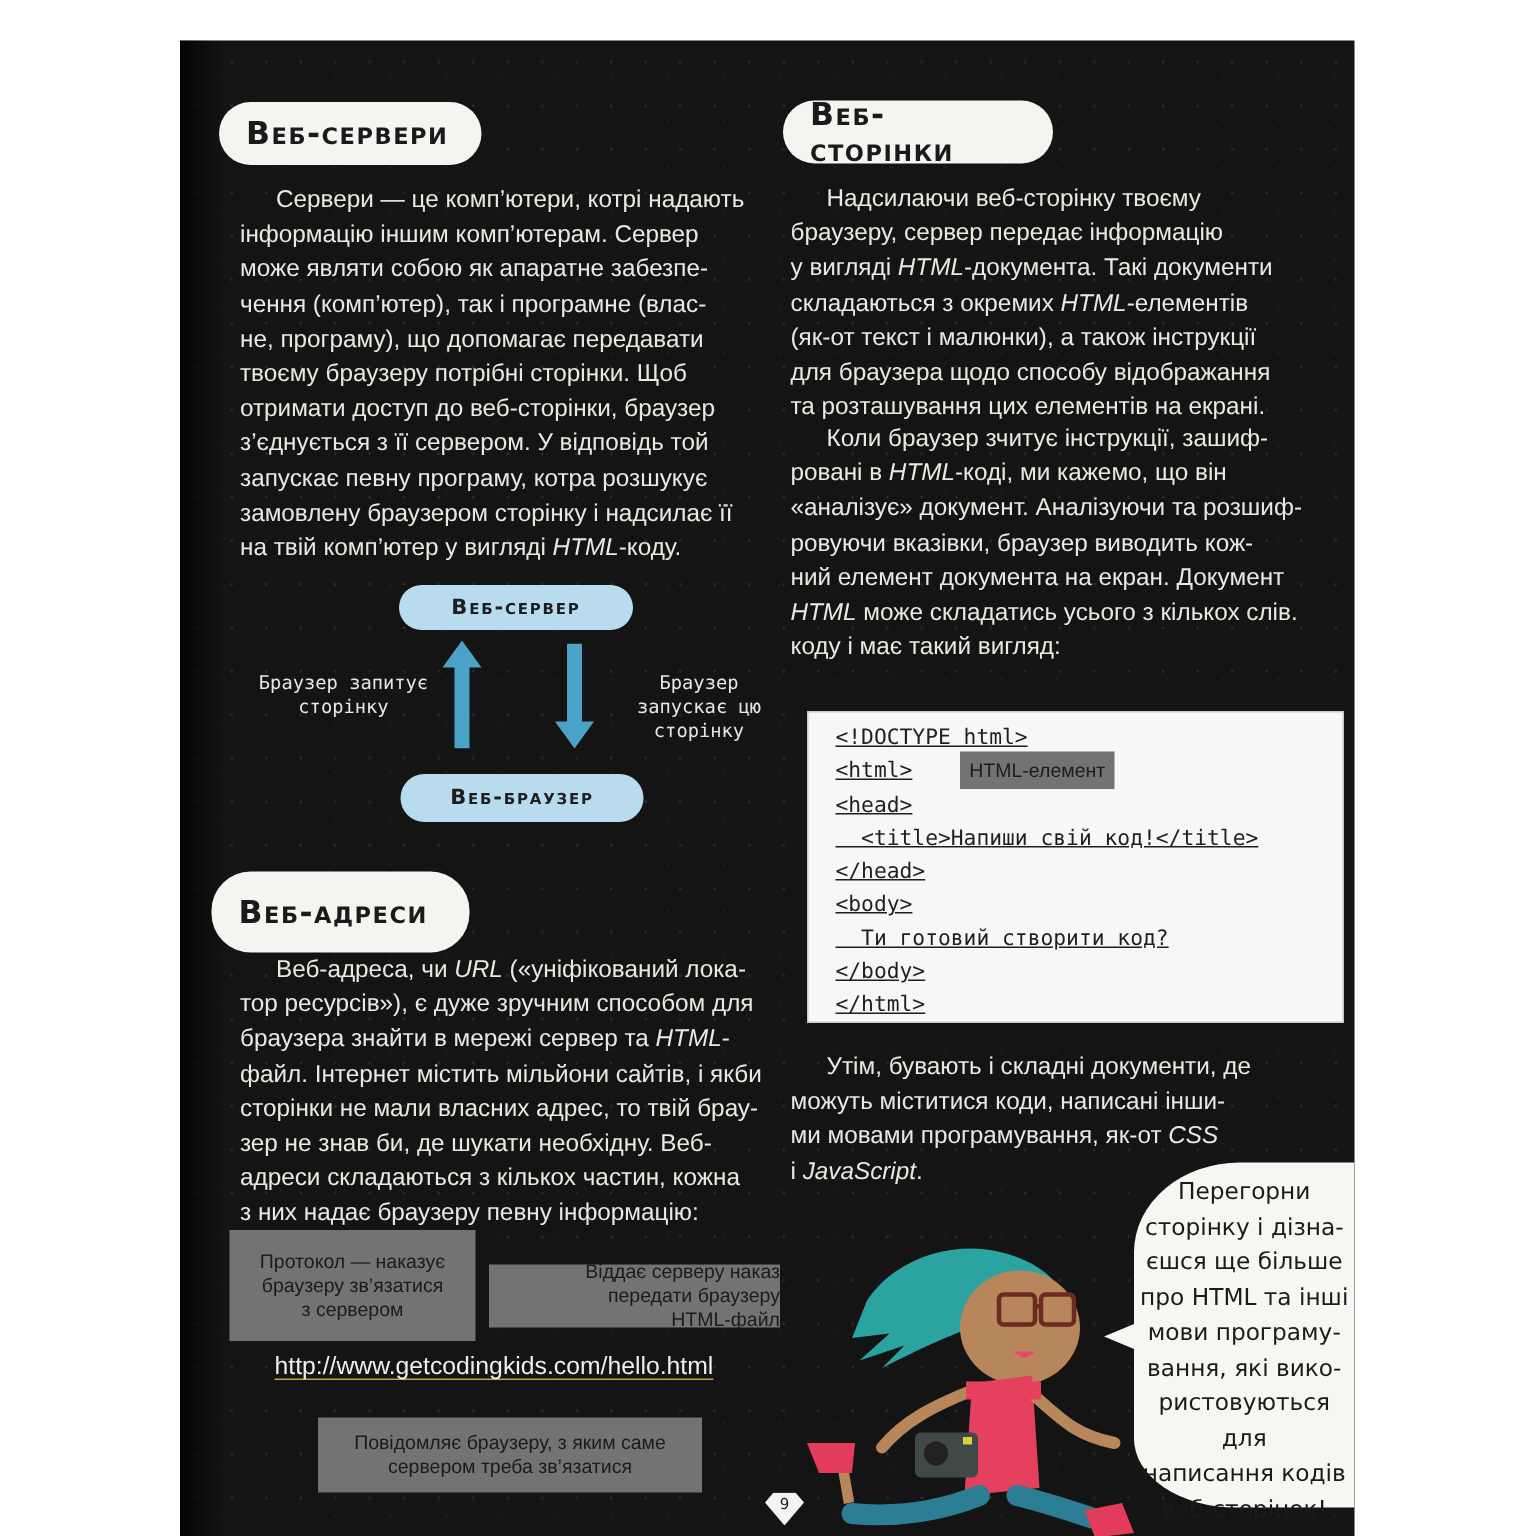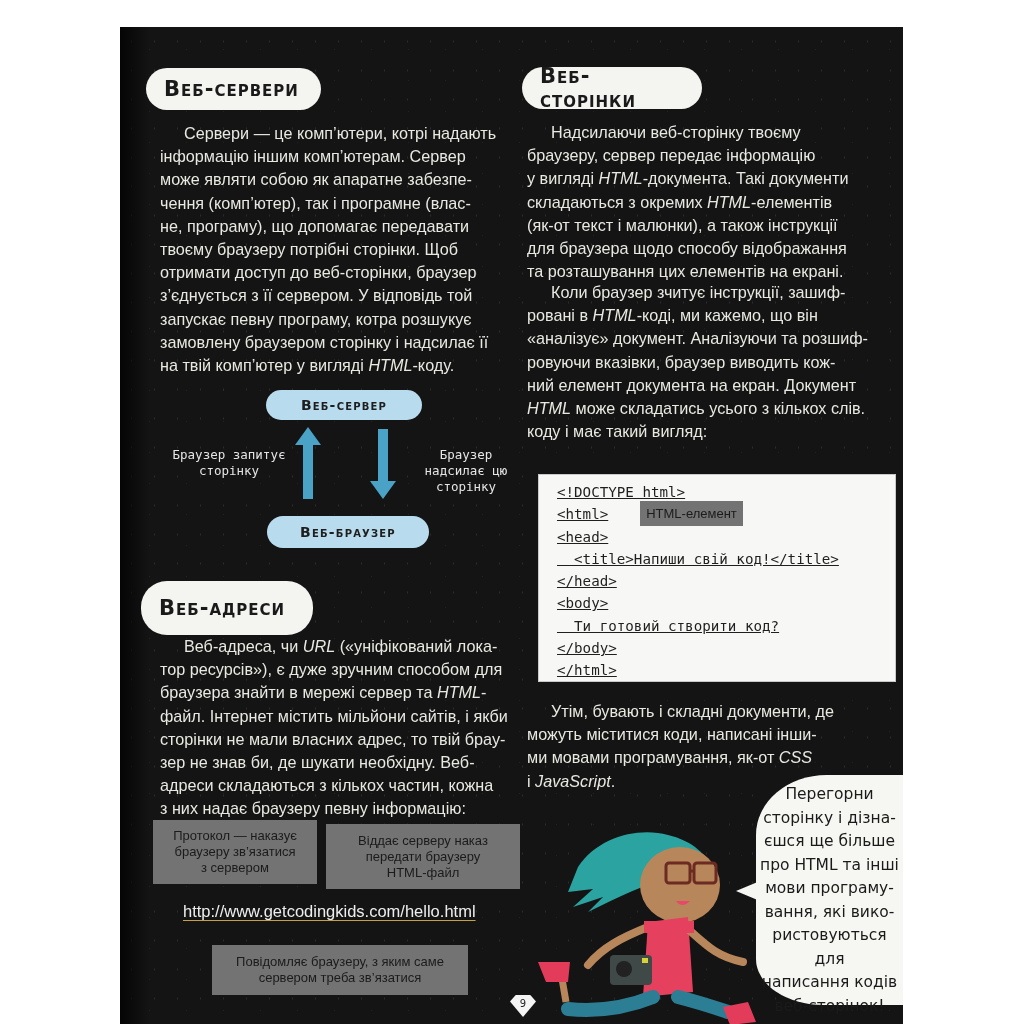--- a/index.html
+++ b/index.html
@@ -122,50 +122,50 @@
   </svg>
   <svg style="position:absolute; left:250px; top:402px;" width="26" height="70" viewBox="0 0 26 70">
     <polygon points="8,0 18,0 18,52 26,52 13,70 0,52 8,52" fill="#4aa3c6"></polygon>
   </svg>
   <div class="diag-label" style="left:44px; top:420px; width:130px;">
     <div>Браузер запитує</div>
     <div>сторінку</div>
   </div>
   <div class="diag-label" style="left:296px; top:420px; width:100px;">
     <div>Браузер</div>
-    <div>надсилає цю</div>
+    <div>запускає цю</div>
     <div>сторінку</div>
   </div>
   <div class="diag-pill" style="left:147px; top:489px; width:162px; height:32px;">
     <span>Веб-браузер</span>
   </div>
 
   <div class="heading-pill" style="left:21px; top:554px; width:172px; height:54px;">
     <span>Веб-адреси</span>
   </div>
   <div class="body-text" style="left:40px; top:608px; width:350px;">
     <span class="line indent"><span>Веб-адреса, чи </span><span class="it">URL</span><span> («уніфікований лока-</span></span>
     <span class="line">тор ресурсів»), є дуже зручним способом для</span>
     <span class="line"><span>браузера знайти в мережі сервер та </span><span class="it">HTML</span><span>-</span></span>
     <span class="line">файл. Інтернет містить мільйони сайтів, і якби</span>
     <span class="line">сторінки не мали власних адрес, то твій брау-</span>
     <span class="line">зер не знав би, де шукати необхідну. Веб-</span>
     <span class="line">адреси складаються з кількох частин, кожна</span>
     <span class="line">з них надає браузеру певну інформацію:</span>
   </div>
 
-  <div class="green-bubble" style="left:33px; top:793px; width:164px; height:64px;">
+  <div class="green-bubble" style="left:33px; top:793px; width:164px; height:74px;">
     <div>Протокол — наказує</div>
     <div>браузеру зв’язатися</div>
     <div>з сервером</div>
     <svg class="tail" style="left:10px; top:57px;" width="40" height="16" viewBox="0 0 40 16">
         <polygon points="10,0 40,0 0,16" fill="#4e9e3e"></polygon>
       </svg>
   </div>
-  <div class="green-bubble" style="left:206px; top:797px; width:194px; height:65px;">
+  <div class="green-bubble" style="left:206px; top:816px; width:194px; height:42px;align-items:flex-end;">
     <div>Віддає серверу наказ</div>
     <div>передати браузеру</div>
     <div>HTML-файл</div>
     <svg class="tail" style="left:90px; top:57px;" width="22" height="14" viewBox="0 0 22 14">
         <polygon points="0,0 22,0 20,14" fill="#4e9e3e"></polygon>
       </svg>
   </div>
 
   <div class="url" style="left:63px; top:875px;">http://www.getcodingkids.com/hello.html</div>
 

